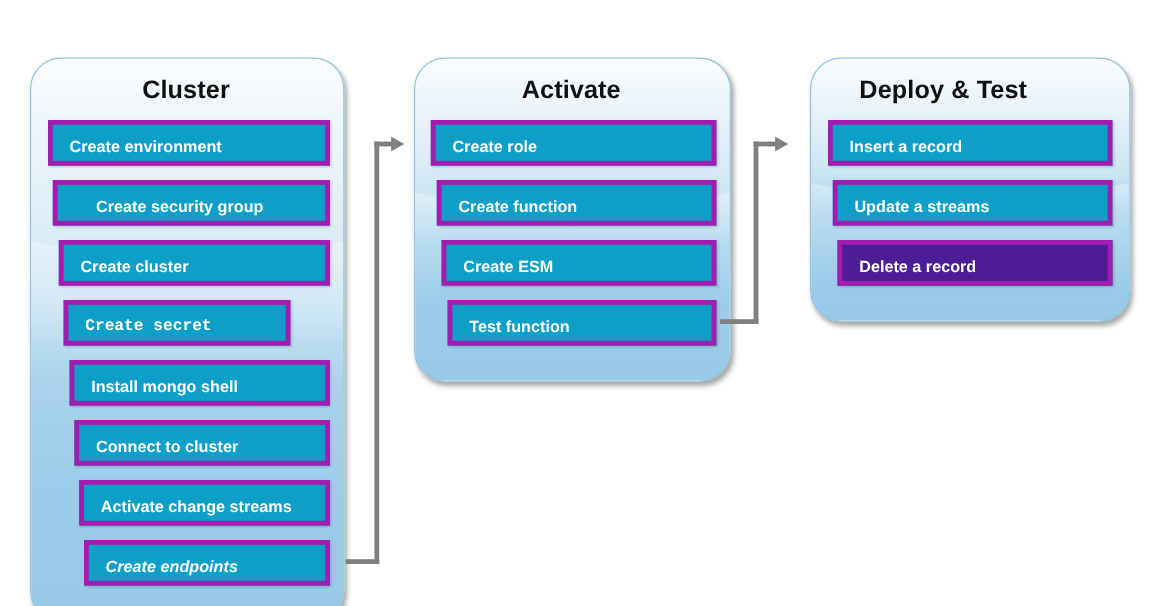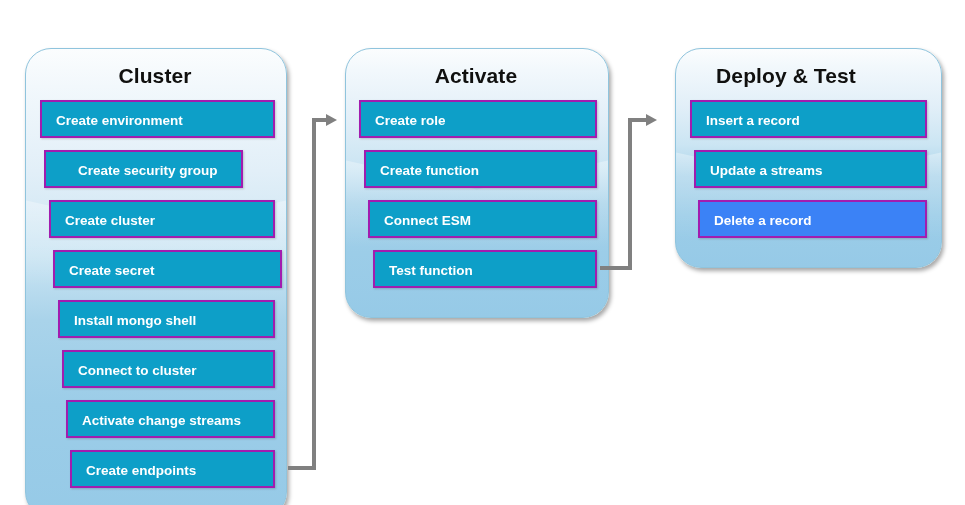--- a/index.html
+++ b/index.html
@@ -68,27 +68,27 @@
   .task {
     position: absolute;
     height: 38px;
     line-height: 38px;
     background: #0d9fc8;
     color: #ffffff;
     font-size: 13.5px;
     font-weight: bold;
     padding-left: 14px;
     box-sizing: border-box;
-    border: 2px solid #a21caf;
+    border: 4px solid #a21caf;
     box-shadow: 1px 1px 2px rgba(0,0,0,0.18);
     white-space: nowrap;
     overflow: hidden;
   }
   .task.accent-orange {
-    background: #3b82f6;
+    background: #4c1d95;
   }
 
   
   .conn {
     position: absolute;
     background: #808080;
   }
   .arrow-head {
     position: absolute;
     width: 0; height: 0;
@@ -101,36 +101,36 @@
 <body>
 
 <div id="canvas">
 
   <div class="group" style="left:25px; top:20px; width:260px; height:468px;">
     <div class="swoosh upper" style="top:148px;"></div>
   </div>
   <div class="group-title" style="left:25px; top:36px; width:260px;">Cluster</div>
 
   <div class="task" style="left:40px; top:72px; width:235px;">Create environment</div>
-  <div class="task" style="left:44px; top:122px; width:199px;padding-left:32px;">Create security group</div>
+  <div class="task" style="left:44px; top:122px; width:231px;padding-left:32px;">Create security group</div>
   <div class="task" style="left:49px; top:172px; width:226px;">Create cluster</div>
-  <div class="task" style="left:53px; top:222px; width:229px;">Create secret</div>
+  <div class="task" style="left:53px; top:222px; width:189px;font-family:Liberation Mono, monospace;">Create secret</div>
   <div class="task" style="left:58px; top:272px; width:217px;">Install mongo shell</div>
   <div class="task" style="left:62px; top:322px; width:213px;">Connect to cluster</div>
   <div class="task" style="left:66px; top:372px; width:209px;">Activate change streams</div>
-  <div class="task" style="left:70px; top:422px; width:205px;">Create endpoints</div>
+  <div class="task" style="left:70px; top:422px; width:205px;font-style:italic;">Create endpoints</div>
 
   <div class="group" style="left:345px; top:20px; width:262px; height:268px;">
     <div class="swoosh upper" style="top:108px;"></div>
   </div>
   <div class="group-title" style="left:345px; top:36px; width:262px;">Activate</div>
 
   <div class="task" style="left:359px; top:72px; width:238px;">Create role</div>
   <div class="task" style="left:364px; top:122px; width:233px;">Create function</div>
-  <div class="task" style="left:368px; top:172px; width:229px;">Connect ESM</div>
+  <div class="task" style="left:368px; top:172px; width:229px;">Create ESM</div>
   <div class="task" style="left:373px; top:222px; width:224px;">Test function</div>
 
   <div class="group" style="left:675px; top:20px; width:265px; height:218px;">
     <div class="swoosh upper" style="top:100px;"></div>
   </div>
   <div class="group-title" style="left:675px; top:36px; width:222px;text-align:center;">Deploy &amp; Test</div>
 
   <div class="task" style="left:690px; top:72px; width:237px;">Insert a record</div>
   <div class="task" style="left:694px; top:122px; width:233px;">Update a streams</div>
   <div class="task accent-orange" style="left:698px; top:172px; width:229px;">Delete a record</div>

